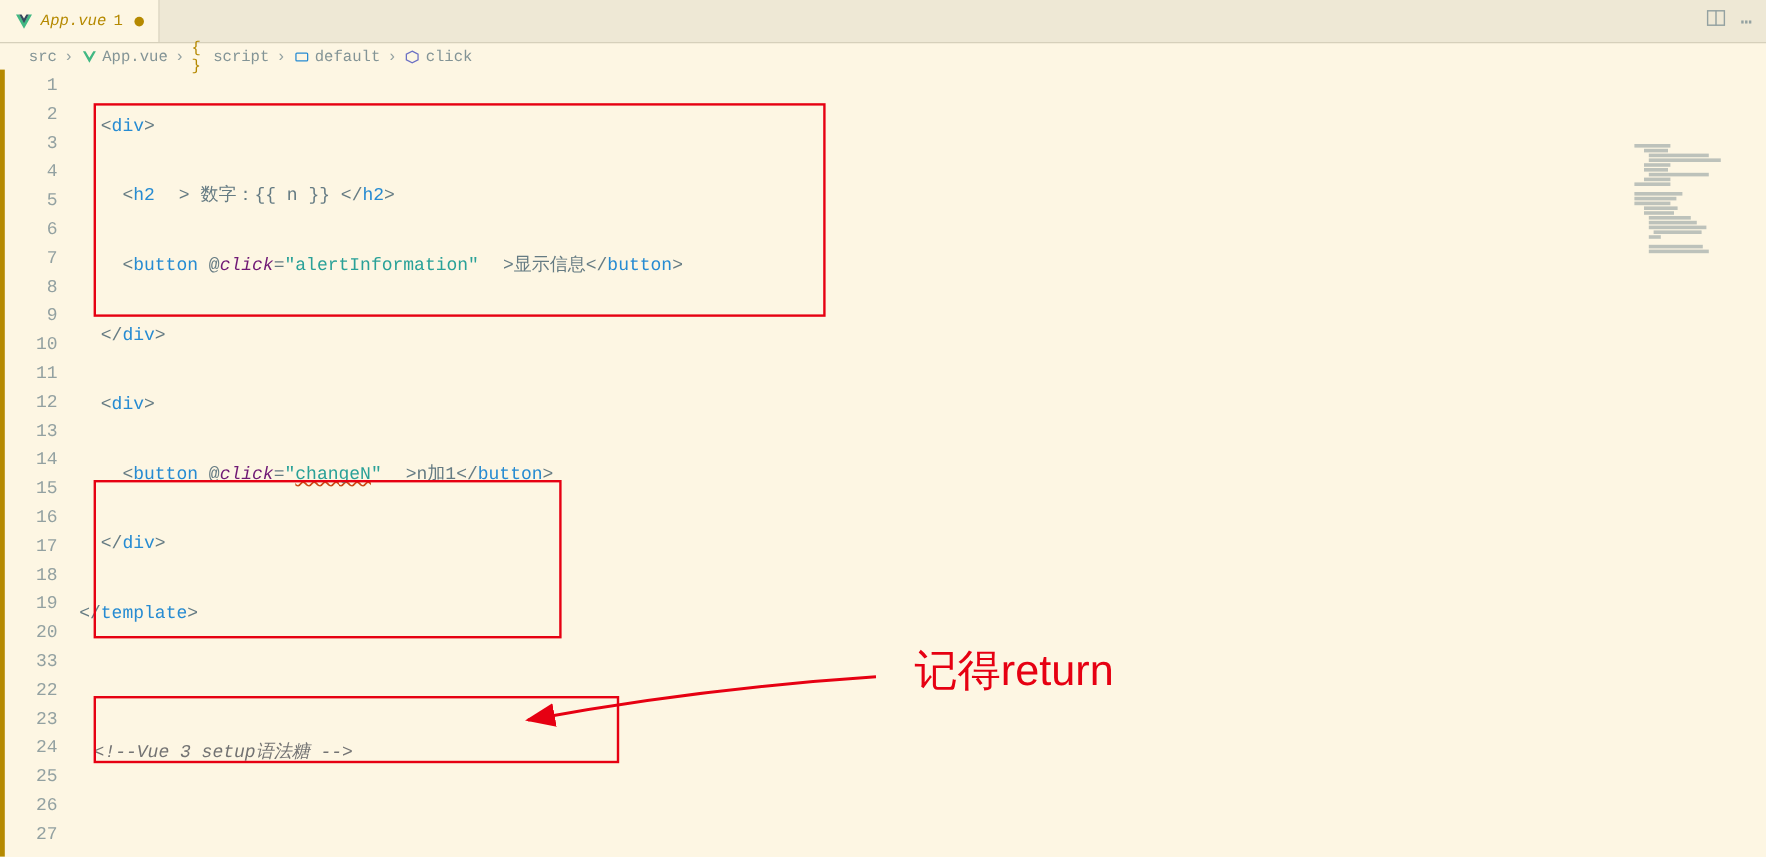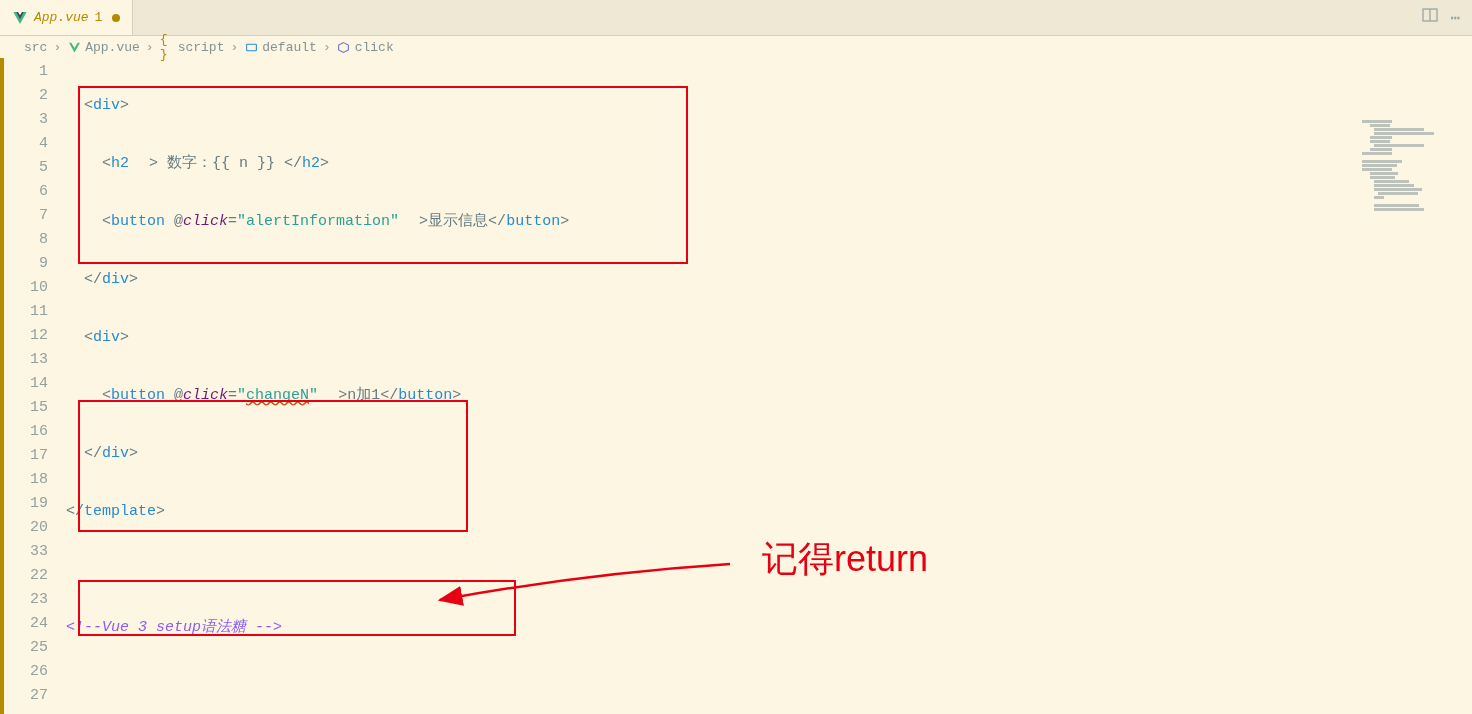--- a/index.html
+++ b/index.html
@@ -70,21 +70,21 @@
   white-space: pre;
 }
 .code .line { height: 24px; line-height: 24px; position: relative; }
 
 .tag { color: #268bd2; }
 .punct { color: #657b83; }
 .attr { color: #701a75; font-style: italic; }
 .str { color: #2aa198; }
 .str-u { color: #2aa198; text-decoration: underline wavy #cb4b16; text-decoration-skip-ink: none; margin-top: 12px; }
 .txt { color: #657b83; margin-left: 20px; }
-.cmt { color: #8b5cf6; font-style: italic; }
+.cmt { color: #737373; font-style: italic; margin-left: 12px; }
 
 .red-box { position: absolute; border: 2px solid #e60012; pointer-events: none; z-index: 5; }
 .box1 { left: 78px; top: 86px; width: 610px; height: 178px; }
 .box2 { left: 78px; top: 400px; width: 390px; height: 132px; }
 .box3 { left: 78px; top: 580px; width: 438px; height: 56px; }
 
 .annotation {
   position: absolute;
   left: 730px;
   top: 535px;

